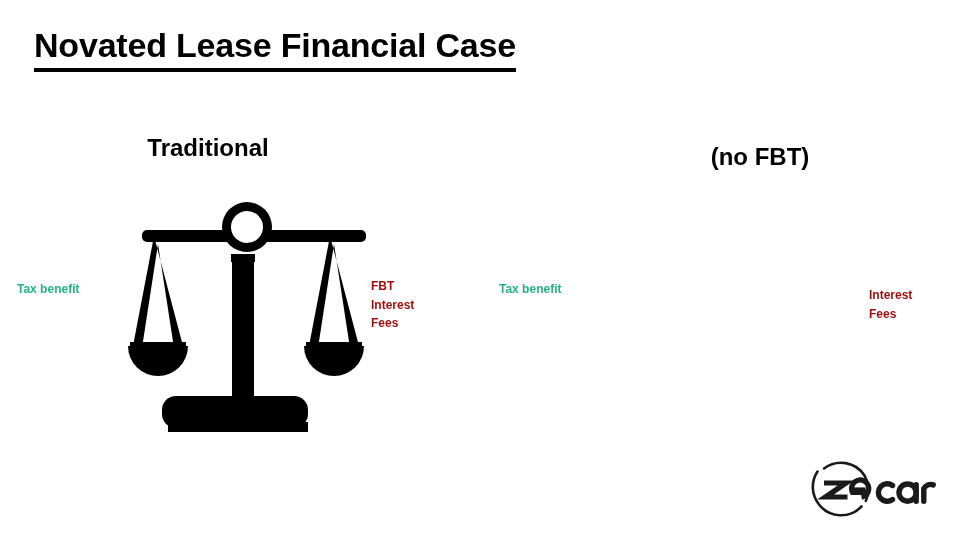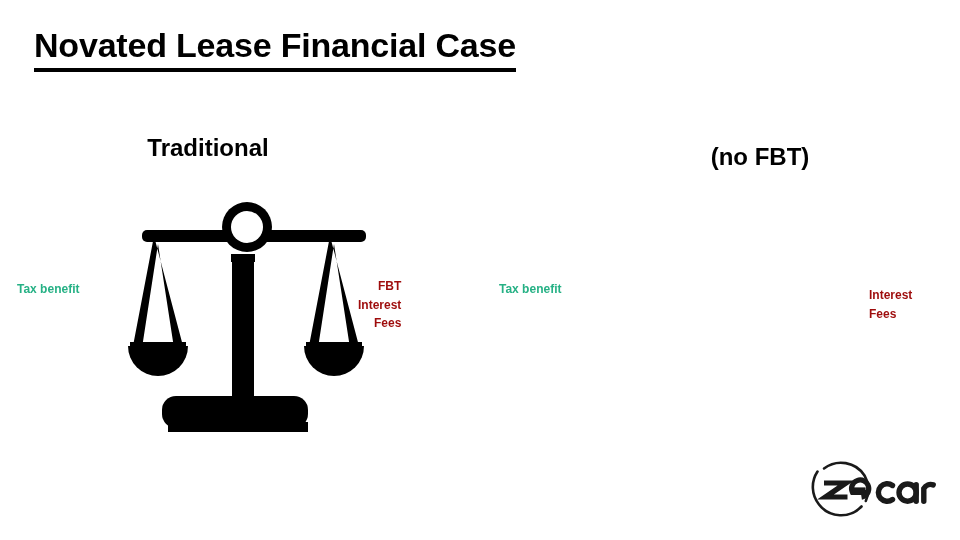--- a/index.html
+++ b/index.html
@@ -66,21 +66,21 @@
     position: absolute;
     font-size: 12px;
     font-weight: bold;
     line-height: 1.55;
     white-space: nowrap;
   }
   .label-benefit { color: #26b185; }
   .label-cost    { color: #9e0c0c; }
 
   .lbl-left-benefit  { left: 17px;  top: 280px; }
-  .lbl-left-cost     { left: 358px; top: 277px; text-align: right; }
+  .lbl-left-cost     { left: 371px; top: 277px; }
   .lbl-right-benefit { left: 499px; top: 280px; }
   .lbl-right-cost    { left: 869px; top: 286px; }
 
   .pan-label .line { display: block; }
 
   
   .logo {
     position: absolute;
     left: 808px;
     top: 457px;

